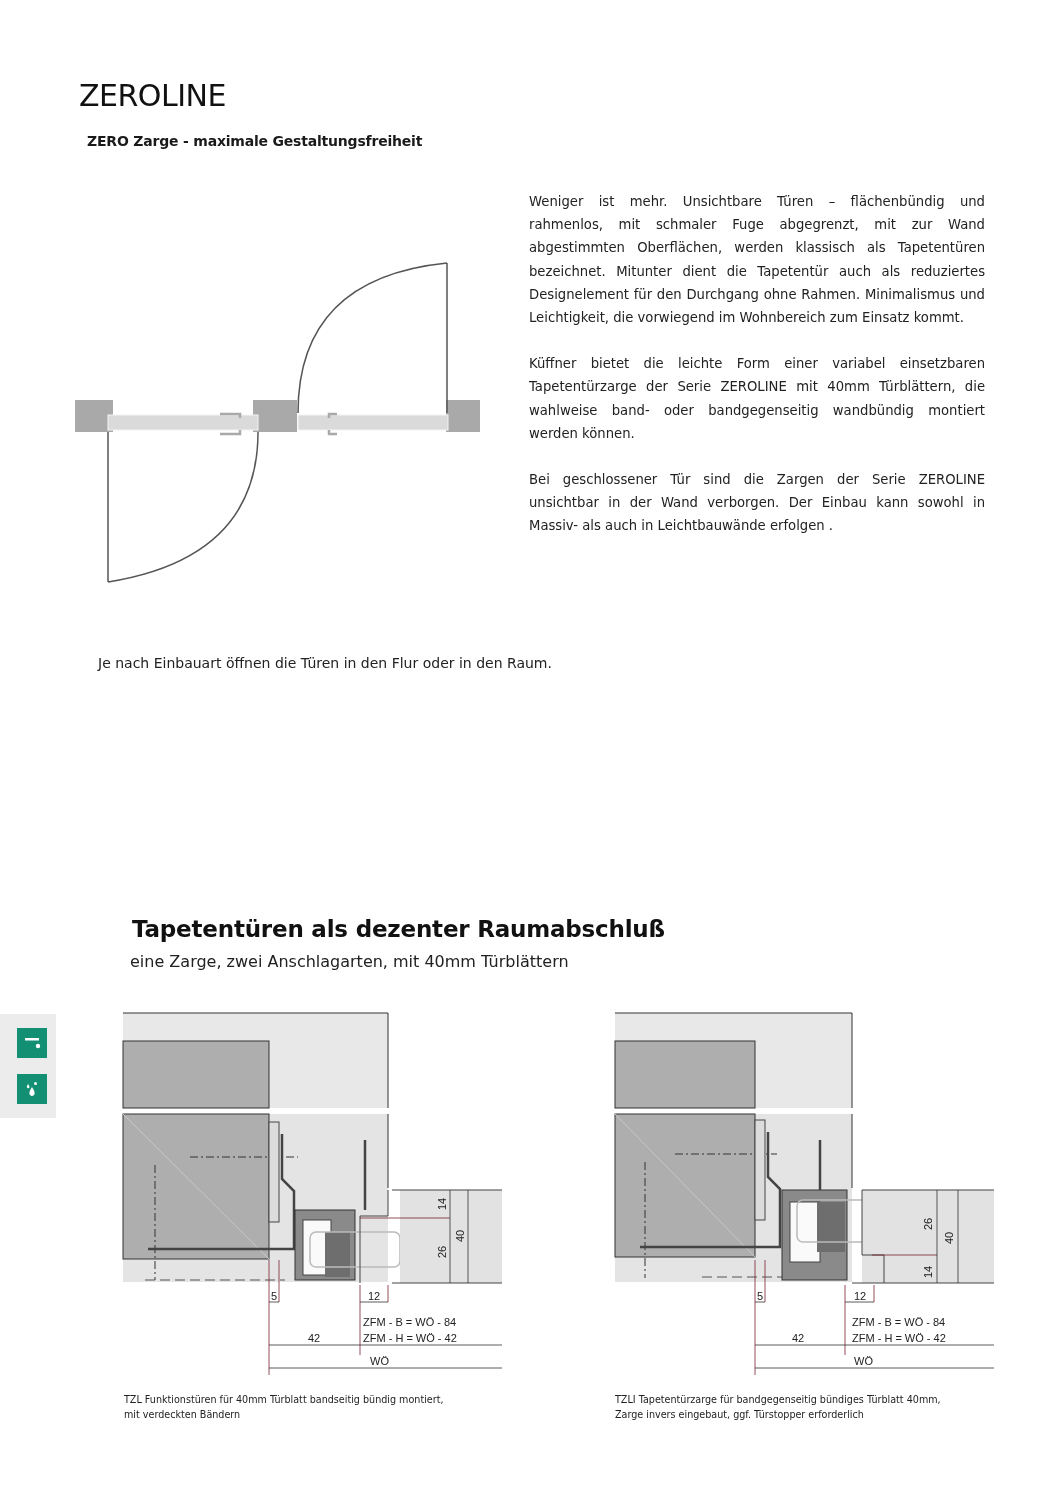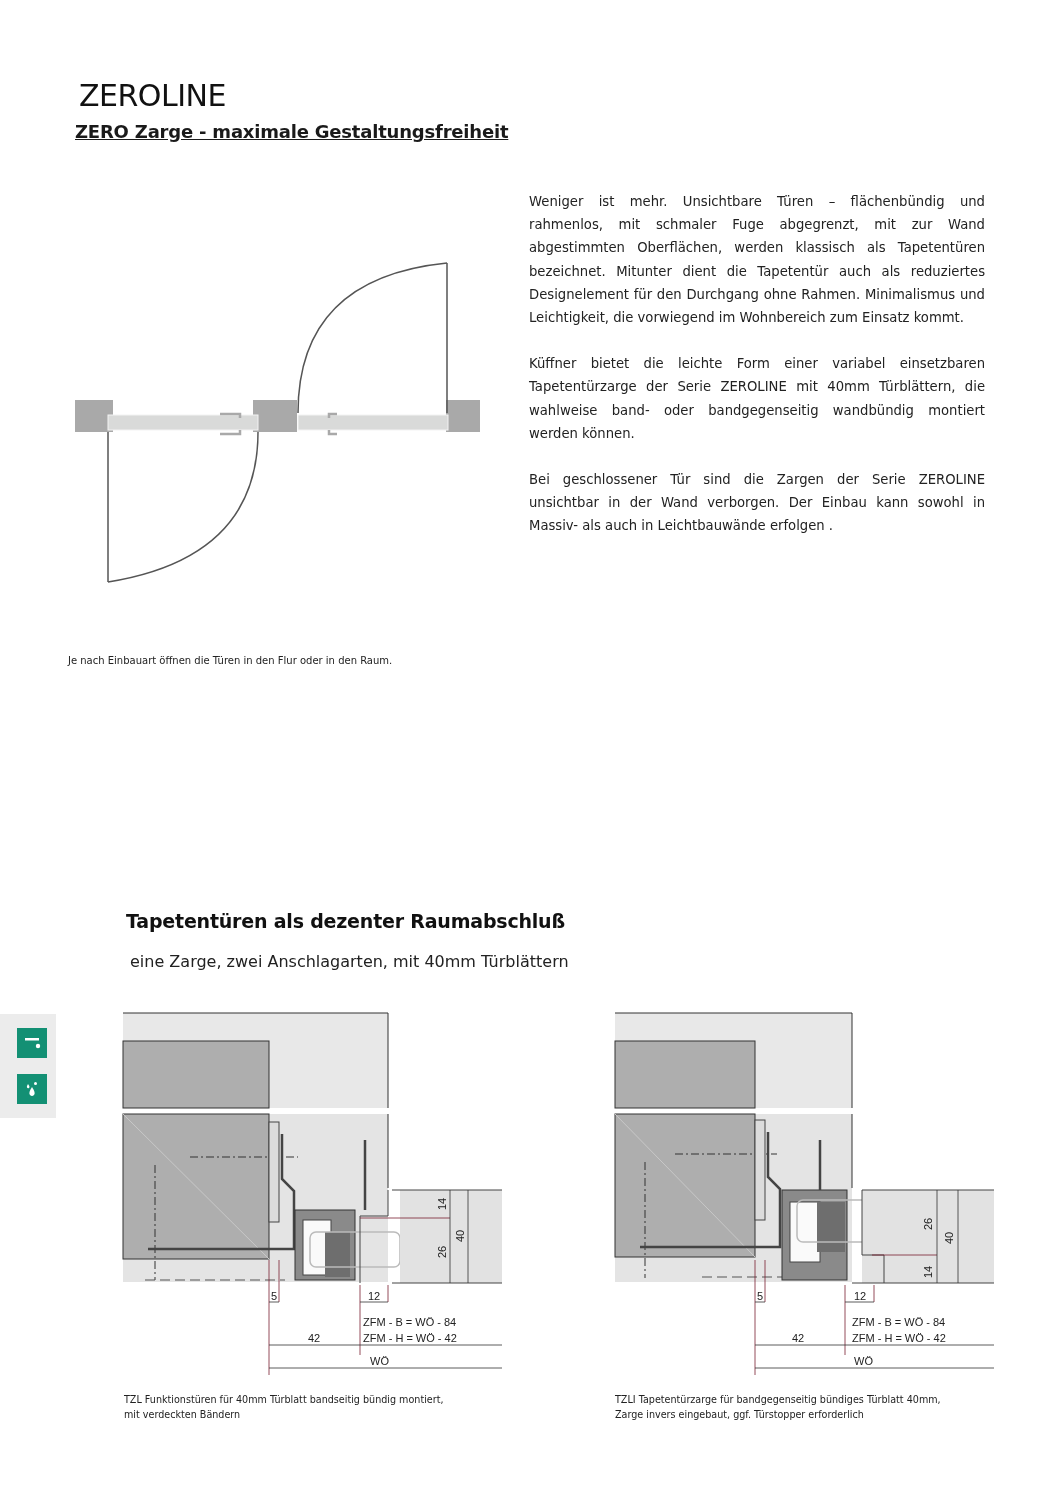--- a/index.html
+++ b/index.html
@@ -1,24 +1,24 @@
 <!DOCTYPE html>
 <html><head>
   <meta charset="utf-8">
   <style>
     html, body { margin: 0; padding: 0; background: #ffffff; }
     body { width: 1059px; height: 1497px; position: relative; overflow: hidden; font-family: "DejaVu Sans", sans-serif; color: #1a1a1a; }
     .abs { position: absolute; }
     #title { left: 75px; top: 74px; font-size: 30px; font-weight: normal; letter-spacing: -0.5px; color: #111; margin: 4px; }
-    #subtitle { left: 75px; top: 121px; font-size: 18px; color: #1a1a1a; margin: 0; letter-spacing: -0.2px; text-decoration: underline; }
+    #subtitle { left: 75px; top: 121px; font-size: 14px; color: #1a1a1a; margin: 12px; letter-spacing: -0.2px; }
     #intro { left: 529px; top: 190px; width: 456px; font-size: 13.2px; line-height: 23.2px; text-align: justify; color: #222; }
     #intro p { margin: 0 0 23px 0; }
     #plan-svg { left: 72px; top: 258px; }
-    #plan-caption { left: 68px; top: 655px; font-size: 10px; color: #222; }
-    #sec-title { left: 124px; top: 908px; font-size: 19px; font-weight: bold; color: #111; margin: 2px; letter-spacing: -0.2px; }
+    #plan-caption { left: 98px; top: 655px; font-size: 14px; color: #222; }
+    #sec-title { left: 124px; top: 908px; font-size: 23px; font-weight: bold; color: #111; margin: 8px; letter-spacing: -0.2px; }
     #sec-sub { left: 124px; top: 946px; font-size: 16px; color: #222; margin: 6px; }
     #side-tab { left: 0; top: 1014px; width: 56px; height: 104px; background: #ececec; }
     .side-btn { position: absolute; left: 17px; width: 30px; height: 30px; background: #139074; }
     #btn1 { top: 14px; }
     #btn2 { top: 60px; }
     .detail-svg { position: absolute; }
     #detailA { left: 120px; top: 1010px; }
     #detailB { left: 612px; top: 1010px; }
     .caption { position: absolute; font-size: 9.6px; line-height: 15px; color: #222; }
     #capA { left: 124px; top: 1392px; width: 390px; }

